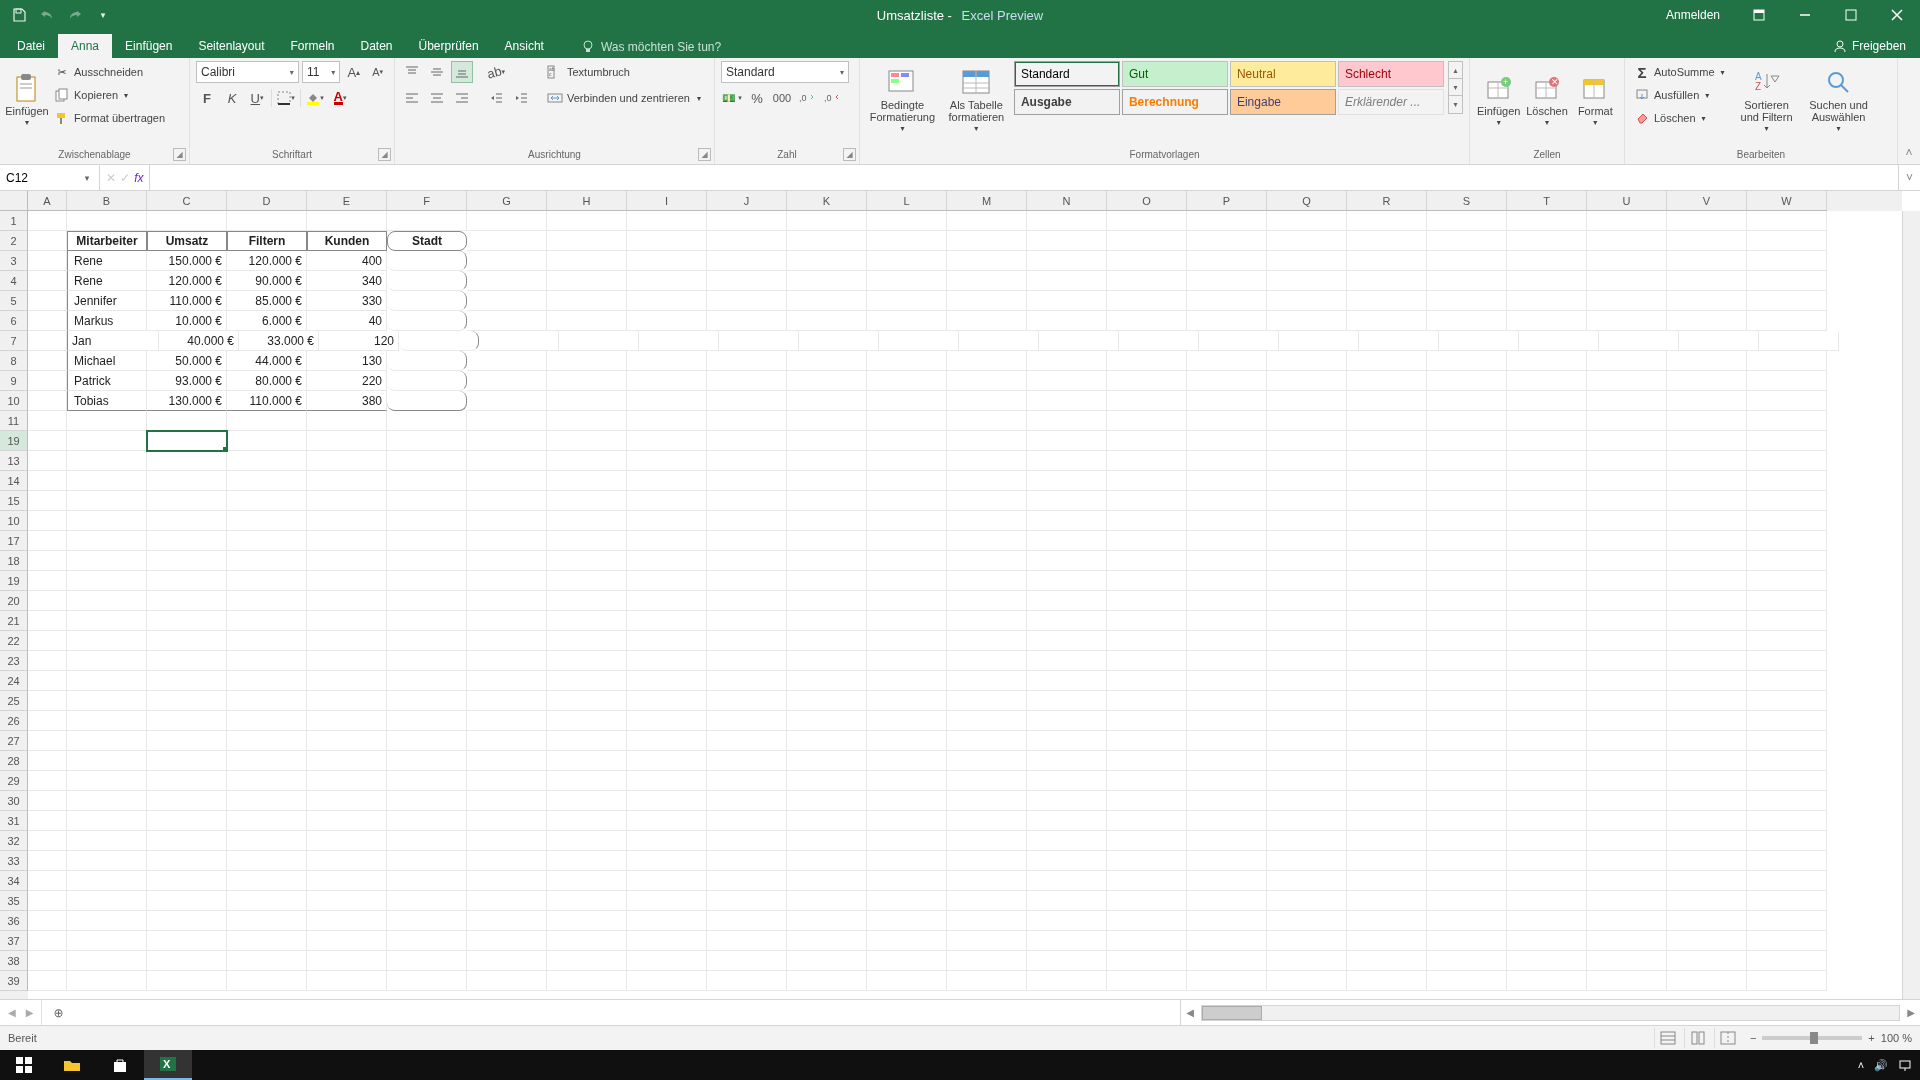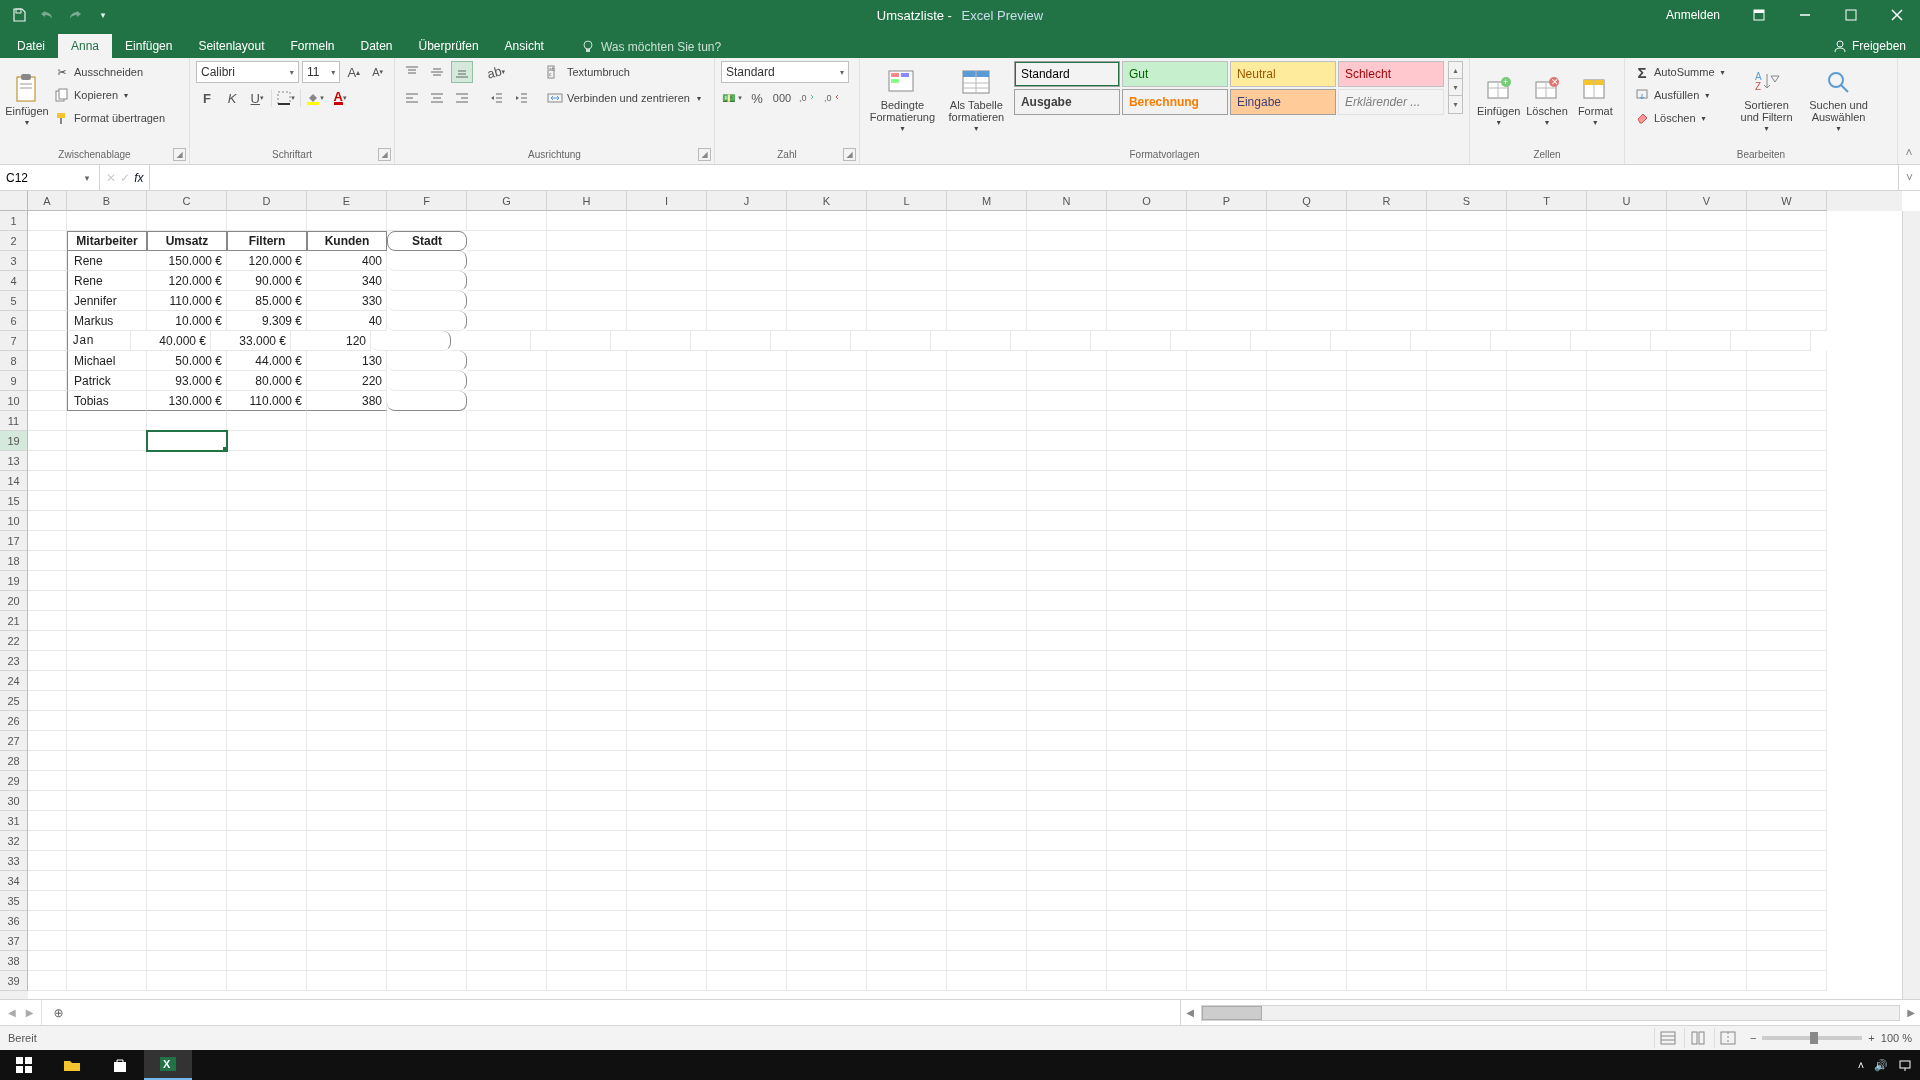--- a/index.html
+++ b/index.html
@@ -52,21 +52,21 @@
 .galarr { width: 16px; display: flex; flex-direction: column; justify-content: space-between; border:1px solid #c0c0c0;}
 .galarr div { height: 17px; display:flex;align-items:center;justify-content:center;font-size:8px;color:#666;border-bottom:1px solid #c0c0c0;}
 .galarr div:last-child{border:none;}
 
 
 .fbar { height: 26px; background: #fff; border-bottom: 1px solid #d4d4d4; display: flex; align-items: stretch; }
 .namebox { width: 100px; border-right: 1px solid #d4d4d4; display: flex; align-items: center; }
 .namebox input { border: none; width: 78px; padding: 0 6px; font-size: 12px; outline: none; }
 .namebox .arr { width: 18px; text-align: center; color: #666; font-size: 9px; }
 .fbar .fxarea { display: flex; align-items: center; gap: 4px; padding: 0 6px; border-right: 1px solid #d4d4d4; color: #aaa; }
-.fbar .fxarea .fx { font-style: italic; color: #0f172a; text-align: center; }
+.fbar .fxarea .fx { font-style: italic; color: #6d28d9; text-align: center; }
 .fbar input.formula { flex: 1; border: none; padding: 0 6px; outline: none; font-size: 12px; }
 .fbar .expand { width: 22px; display:flex;align-items:center;justify-content:center;color:#888;border-left:1px solid #d4d4d4;}
 
 
 .gridwrap { position: relative; height: calc(1080px - 30px - 28px - 107px - 26px - 26px - 25px - 30px); display: flex; }
 .colheads { position: absolute; top: 0; left: 28px; right: 18px; height: 20px; display: flex; background: #f0f0f0; z-index: 2; }
 .colheads .ch { border-right: 1px solid #d4d4d4; border-bottom: 1px solid #bbb; font-size: 11px; color: #555; display: flex; align-items: center; justify-content: center; }
 .corner { position: absolute; top: 0; left: 0; width: 28px; height: 20px; background: #f0f0f0; border-right: 1px solid #bbb; border-bottom: 1px solid #bbb; z-index: 3; }
 .rowheads { position: absolute; top: 20px; left: 0; width: 28px; bottom: 0; background: #f0f0f0; z-index: 2; }
 .rowheads .rh { height: 20px; border-bottom: 1px solid #d4d4d4; border-right: 1px solid #bbb; font-size: 11px; color: #555; display: flex; align-items: center; justify-content: center; }
@@ -769,21 +769,21 @@
         <div class="cell" style="width: 80px;"></div>
         <div class="cell" style="width: 80px;"></div>
         <div class="cell" style="width: 80px;"></div>
         <div class="cell" style="width: 80px;"></div>
         <div class="cell" style="width: 80px;"></div>
       </div>
       <div class="row">
         <div class="cell" style="width: 39px;"></div>
         <div class="cell tb" style="width: 80px; padding-left: 6px;">Markus</div>
         <div class="cell r" style="width: 80px;">10.000 €</div>
-        <div class="cell r" style="width: 80px;">9.309 €</div>
+        <div class="cell r" style="width: 80px;">6.000 €</div>
         <div class="cell r" style="width: 80px;">40</div>
         <div class="cell tbr" style="width: 80px;"></div>
         <div class="cell" style="width: 80px;"></div>
         <div class="cell" style="width: 80px;"></div>
         <div class="cell" style="width: 80px;"></div>
         <div class="cell" style="width: 80px;"></div>
         <div class="cell" style="width: 80px;"></div>
         <div class="cell" style="width: 80px;"></div>
         <div class="cell" style="width: 80px;"></div>
         <div class="cell" style="width: 80px;"></div>
@@ -792,21 +792,21 @@
         <div class="cell" style="width: 80px;"></div>
         <div class="cell" style="width: 80px;"></div>
         <div class="cell" style="width: 80px;"></div>
         <div class="cell" style="width: 80px;"></div>
         <div class="cell" style="width: 80px;"></div>
         <div class="cell" style="width: 80px;"></div>
         <div class="cell" style="width: 80px;"></div>
       </div>
       <div class="row">
         <div class="cell" style="width: 39px;"></div>
-        <div class="cell tb" style="width: 64px;  font-family: Liberation Mono, monospace;">Jan</div>
+        <div class="cell tb" style="width: 92px; ">Jan</div>
         <div class="cell r" style="width: 80px;">40.000 €</div>
         <div class="cell r" style="width: 80px;">33.000 €</div>
         <div class="cell r" style="width: 80px;">120</div>
         <div class="cell tbr" style="width: 80px;"></div>
         <div class="cell" style="width: 80px;"></div>
         <div class="cell" style="width: 80px;"></div>
         <div class="cell" style="width: 80px;"></div>
         <div class="cell" style="width: 80px;"></div>
         <div class="cell" style="width: 80px;"></div>
         <div class="cell" style="width: 80px;"></div>

